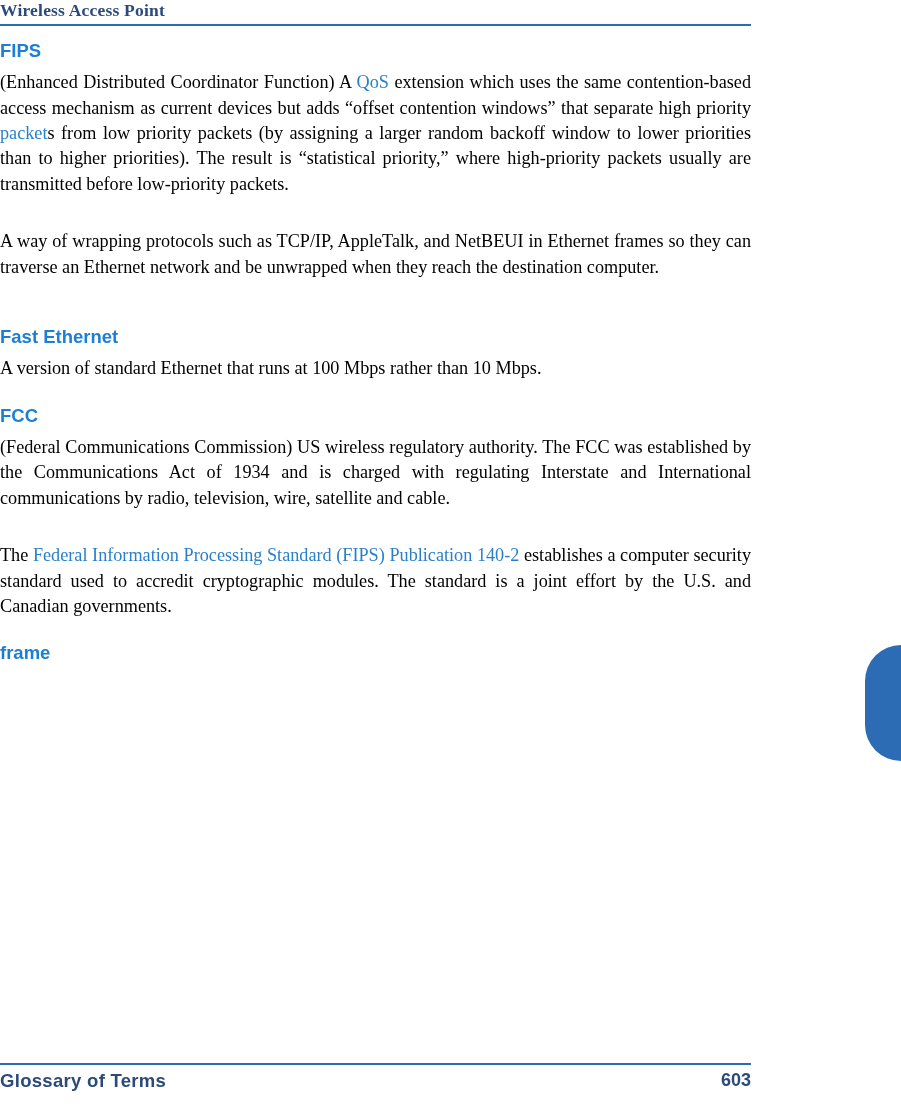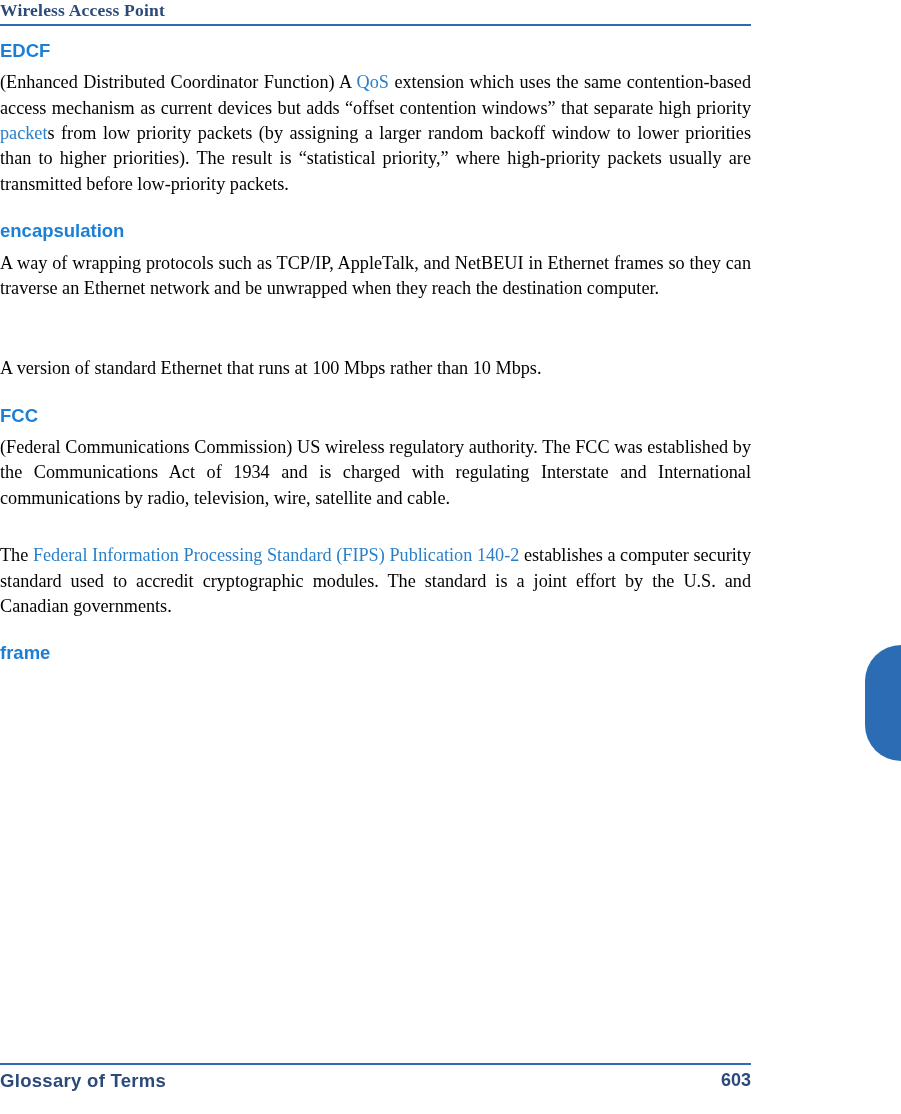--- a/index.html
+++ b/index.html
@@ -131,33 +131,33 @@
 
 <div class="page">
 
   <div class="header">
     <div class="header-title">Wireless Access Point</div>
     <div class="header-rule"></div>
   </div>
 
   <div class="content" id="entries">
       <div class="blk">
-        <h2 class="term">EDCF</h2>
+        <h2 class="term">FIPS</h2>
         <div class="gap-after-head"></div>
         <p class="def"><span>(Enhanced Distributed Coordinator Function) A </span><span class="lnk">QoS</span><span> extension which uses the same contention-based access mechanism as current devices but adds “offset contention windows” that separate high priority </span><span class="lnk">packet</span><span>s from low priority packets (by assigning a larger random backoff window to lower priorities than to higher priorities). The result is “statistical priority,” where high-priority packets usually are transmitted before low-priority packets.</span></p>
       </div>
       <div class="gap-between-blocks"></div>
       <div class="blk">
-        <h2 class="term">encapsulation</h2>
         <div class="gap-after-head"></div>
         <p class="def"><span>A way of wrapping protocols such as TCP/IP, AppleTalk, and NetBEUI in Ethernet frames so they can traverse an Ethernet network and be unwrapped when they reach the destination computer.</span></p>
       </div>
       <div class="gap-between-blocks"></div>
       <div class="gap-between-blocks"></div>
       <div class="blk">
+        <h2 class="term">Fast Ethernet</h2>
         <div class="gap-after-head"></div>
         <p class="def"><span>A version of standard Ethernet that runs at 100 Mbps rather than 10 Mbps.</span></p>
       </div>
       <div class="gap-between-blocks"></div>
       <div class="blk">
         <h2 class="term">FCC</h2>
         <div class="gap-after-head"></div>
         <p class="def"><span>(Federal Communications Commission) US wireless regulatory authority. The FCC was established by the Communications Act of 1934 and is charged with regulating Interstate and International communications by radio, television, wire, satellite and cable.</span></p>
       </div>
       <div class="gap-between-blocks"></div>

